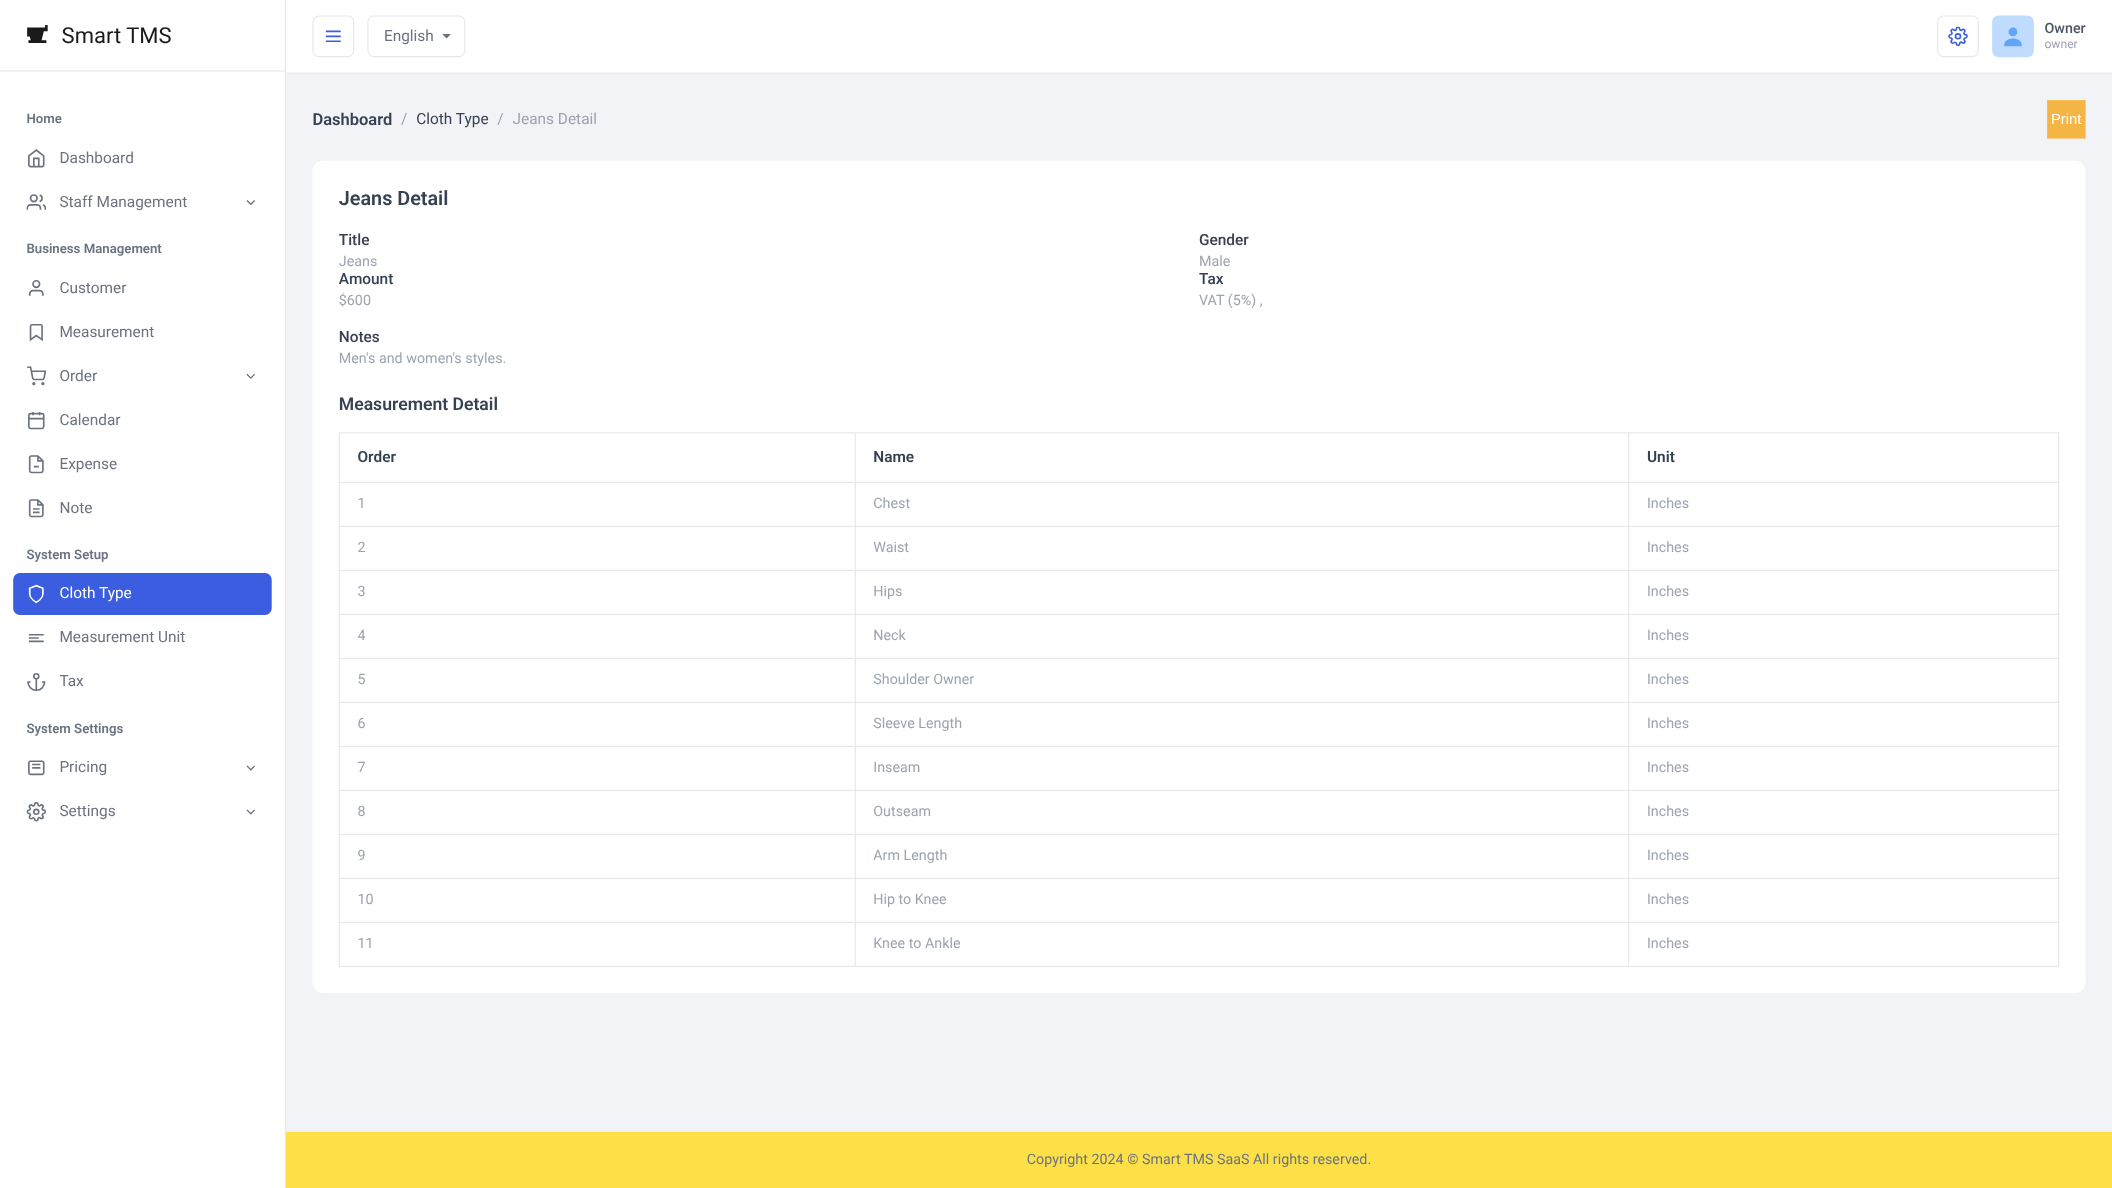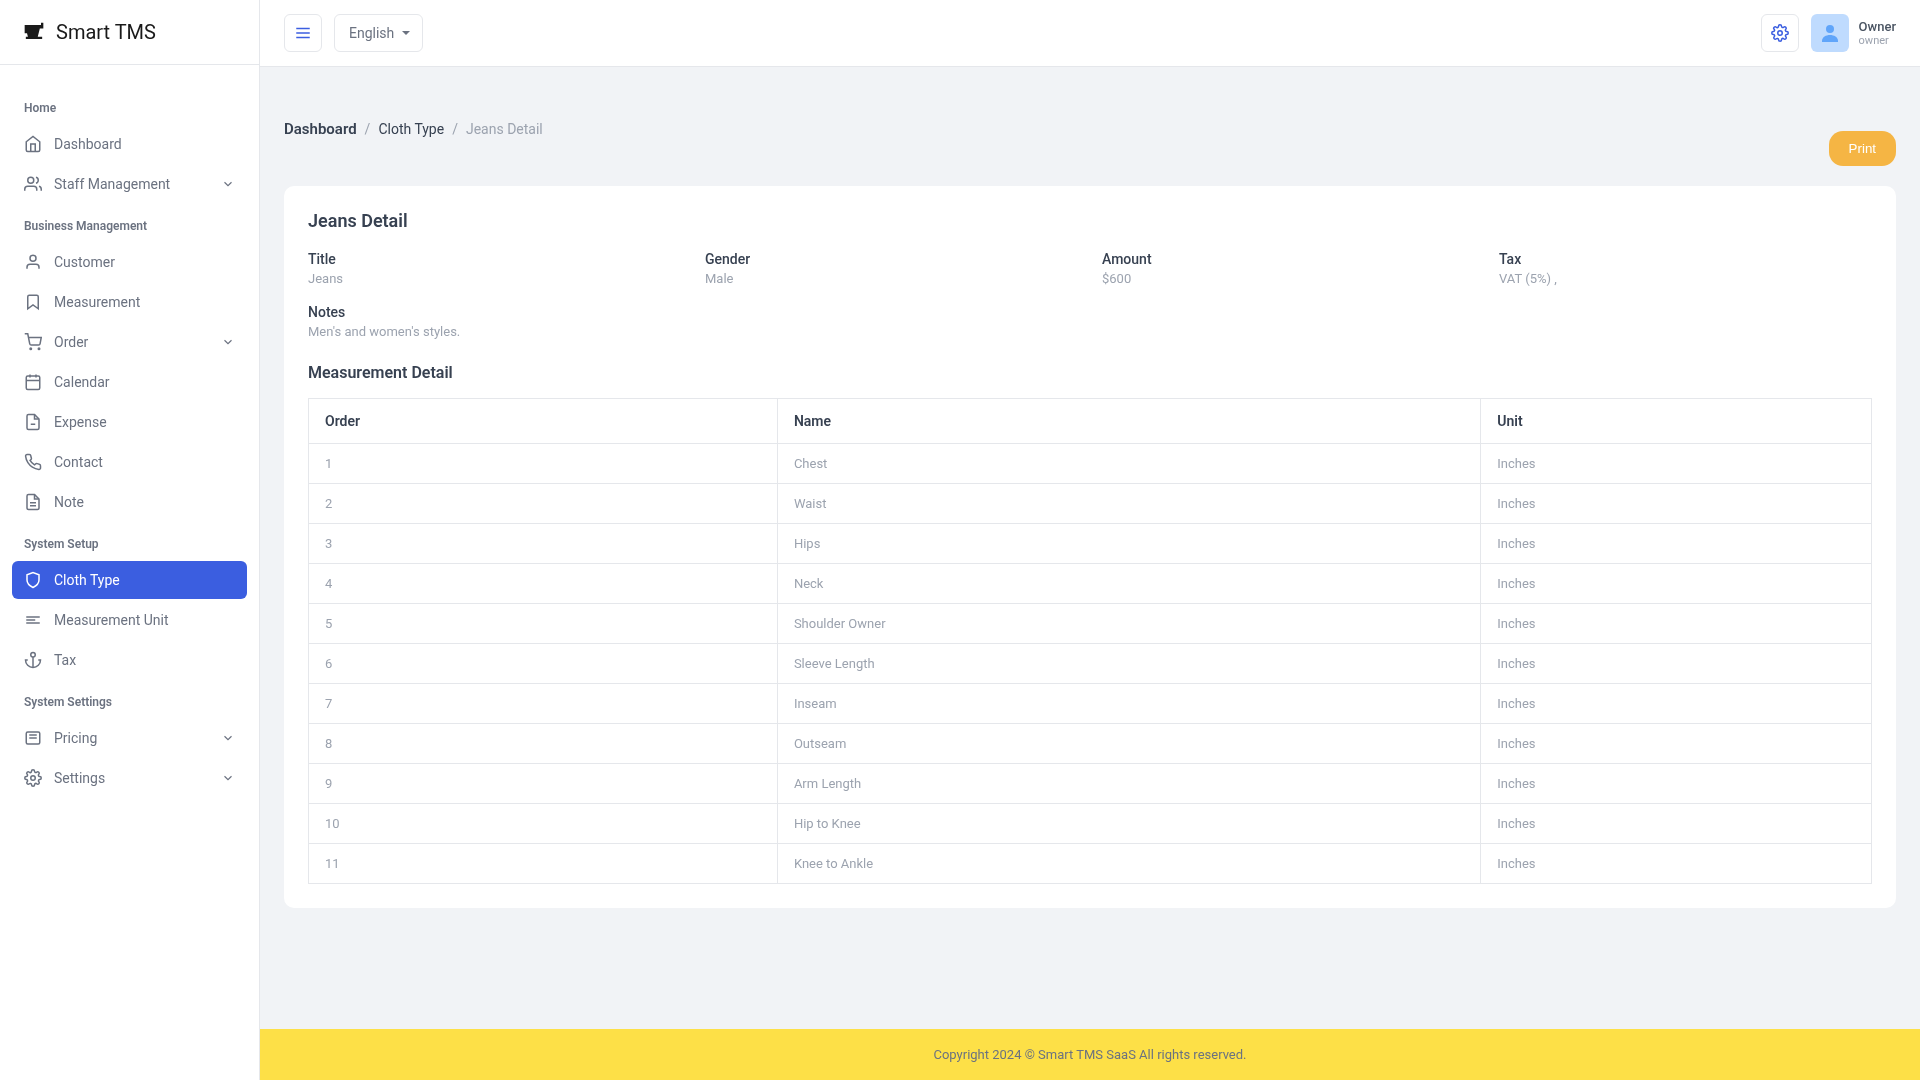--- a/index.html
+++ b/index.html
@@ -196,42 +196,40 @@
       color: #9ca3af;
       cursor: default;
     }
     .breadcrumb-sep {
       color: #9ca3af;
     }
     .print-btn {
       background: #f5b544;
       color: #fff;
       border: none;
-      border-radius: 14px;
-      padding: 10px 20px;
+      border-radius: 0;
+      padding: 10px 4px;
       font-weight: 500;
       cursor: pointer;
-      margin-top: 40px;
     }
     
     .card {
       background: #fff;
       border-radius: 10px;
       padding: 24px;
     }
     .card-title {
       font-size: 18px;
       font-weight: 600;
       color: #374151;
       margin-bottom: 20px;
     }
     .detail-grid {
       display: grid;
-      grid-template-columns: repeat(4, 1fr);
-      gap: 24px;
+      grid-template-columns: repeat(2, 1fr);
       margin-bottom: 18px;
     }
     .detail-field-label {
       font-size: 14px;
       color: #374151;
       font-weight: 500;
       margin-bottom: 4px;
     }
     .detail-field-value {
       font-size: 13px;
@@ -345,26 +343,20 @@
             </svg></span>
           <span>Calendar</span>
         </div>
         <div class="nav-item">
           <span class="icon"><svg viewBox="0 0 24 24" fill="none" stroke="currentColor" stroke-width="2">
               <path d="M14 2H6a2 2 0 0 0-2 2v16a2 2 0 0 0 2 2h12a2 2 0 0 0 2-2V8z"></path>
               <polyline points="14 2 14 8 20 8"></polyline>
               <line x1="9" y1="15" x2="15" y2="15"></line>
             </svg></span>
           <span>Expense</span>
-        </div>
-        <div class="nav-item">
-          <span class="icon"><svg viewBox="0 0 24 24" fill="none" stroke="currentColor" stroke-width="2">
-              <path d="M22 16.92v3a2 2 0 0 1-2.18 2 19.79 19.79 0 0 1-8.63-3.07 19.5 19.5 0 0 1-6-6 19.79 19.79 0 0 1-3.07-8.67A2 2 0 0 1 4.11 2h3a2 2 0 0 1 2 1.72 12.84 12.84 0 0 0 .7 2.81 2 2 0 0 1-.45 2.11L8.09 9.91a16 16 0 0 0 6 6l1.27-1.27a2 2 0 0 1 2.11-.45 12.84 12.84 0 0 0 2.81.7A2 2 0 0 1 22 16.92z"></path>
-            </svg></span>
-          <span>Contact</span>
         </div>
         <div class="nav-item">
           <span class="icon"><svg viewBox="0 0 24 24" fill="none" stroke="currentColor" stroke-width="2">
               <path d="M14 2H6a2 2 0 0 0-2 2v16a2 2 0 0 0 2 2h12a2 2 0 0 0 2-2V8z"></path>
               <polyline points="14 2 14 8 20 8"></polyline>
               <line x1="16" y1="13" x2="8" y2="13"></line>
               <line x1="16" y1="17" x2="8" y2="17"></line>
             </svg></span>
           <span>Note</span>
         </div>

